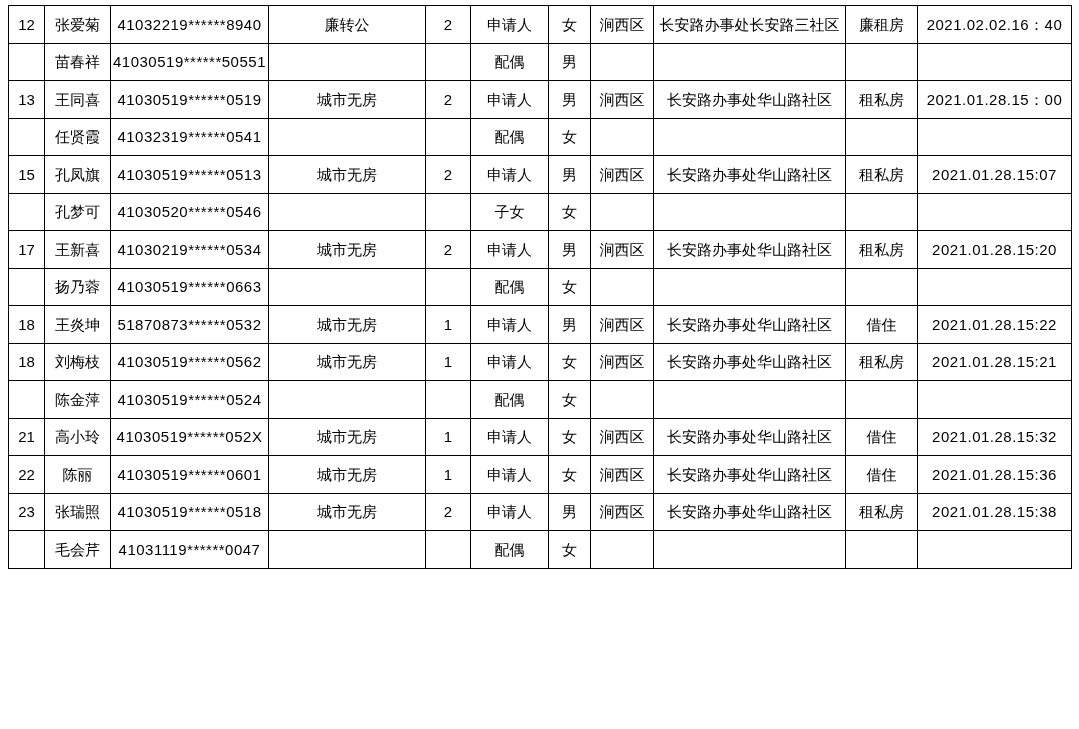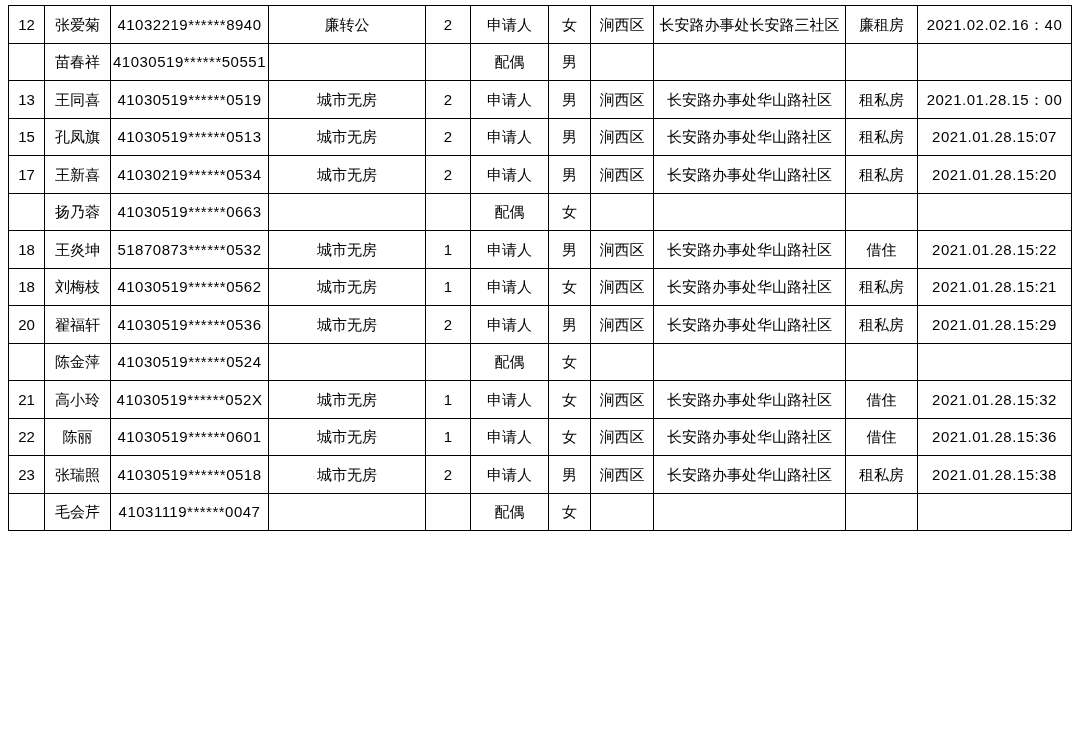--- a/index.html
+++ b/index.html
@@ -96,35 +96,61 @@
     <td class="c-role">申请人</td>
     <td class="c-gender">男</td>
     <td class="c-district">涧西区</td>
     <td class="c-community">长安路办事处华山路社区</td>
     <td class="c-housing">租私房</td>
     <td class="c-time">2021.01.28.15：00</td>
   </tr>
 
 
 
+  <tr>
+    <td class="c-seq"></td>
+    <td class="c-name">任贤霞</td>
+    <td class="c-id">41032319******0541</td>
+    <td class="c-type"></td>
+    <td class="c-count"></td>
+    <td class="c-role">配偶</td>
+    <td class="c-gender">女</td>
+    <td class="c-district"></td>
+    <td class="c-community"></td>
+    <td class="c-housing"></td>
+    <td class="c-time"></td>
+  </tr>
 
   <tr>
     <td class="c-seq">15</td>
     <td class="c-name">孔凤旗</td>
     <td class="c-id">41030519******0513</td>
     <td class="c-type">城市无房</td>
     <td class="c-count">2</td>
     <td class="c-role">申请人</td>
     <td class="c-gender">男</td>
     <td class="c-district">涧西区</td>
     <td class="c-community">长安路办事处华山路社区</td>
     <td class="c-housing">租私房</td>
     <td class="c-time">2021.01.28.15:07</td>
   </tr>
 
+  <tr>
+    <td class="c-seq"></td>
+    <td class="c-name">孔梦可</td>
+    <td class="c-id">41030520******0546</td>
+    <td class="c-type"></td>
+    <td class="c-count"></td>
+    <td class="c-role">子女</td>
+    <td class="c-gender">女</td>
+    <td class="c-district"></td>
+    <td class="c-community"></td>
+    <td class="c-housing"></td>
+    <td class="c-time"></td>
+  </tr>
 
 
   <tr>
     <td class="c-seq">17</td>
     <td class="c-name">王新喜</td>
     <td class="c-id">41030219******0534</td>
     <td class="c-type">城市无房</td>
     <td class="c-count">2</td>
     <td class="c-role">申请人</td>
     <td class="c-gender">男</td>
@@ -169,33 +195,20 @@
     <td class="c-type">城市无房</td>
     <td class="c-count">1</td>
     <td class="c-role">申请人</td>
     <td class="c-gender">女</td>
     <td class="c-district">涧西区</td>
     <td class="c-community">长安路办事处华山路社区</td>
     <td class="c-housing">租私房</td>
     <td class="c-time">2021.01.28.15:21</td>
   </tr>
 
-  <tr>
-    <td class="c-seq">20</td>
-    <td class="c-name">翟福轩</td>
-    <td class="c-id">41030519******0536</td>
-    <td class="c-type">城市无房</td>
-    <td class="c-count">2</td>
-    <td class="c-role">申请人</td>
-    <td class="c-gender">男</td>
-    <td class="c-district">涧西区</td>
-    <td class="c-community">长安路办事处华山路社区</td>
-    <td class="c-housing">租私房</td>
-    <td class="c-time">2021.01.28.15:29</td>
-  </tr>
 
   <tr>
     <td class="c-seq"></td>
     <td class="c-name">陈金萍</td>
     <td class="c-id">41030519******0524</td>
     <td class="c-type"></td>
     <td class="c-count"></td>
     <td class="c-role">配偶</td>
     <td class="c-gender">女</td>
     <td class="c-district"></td>

